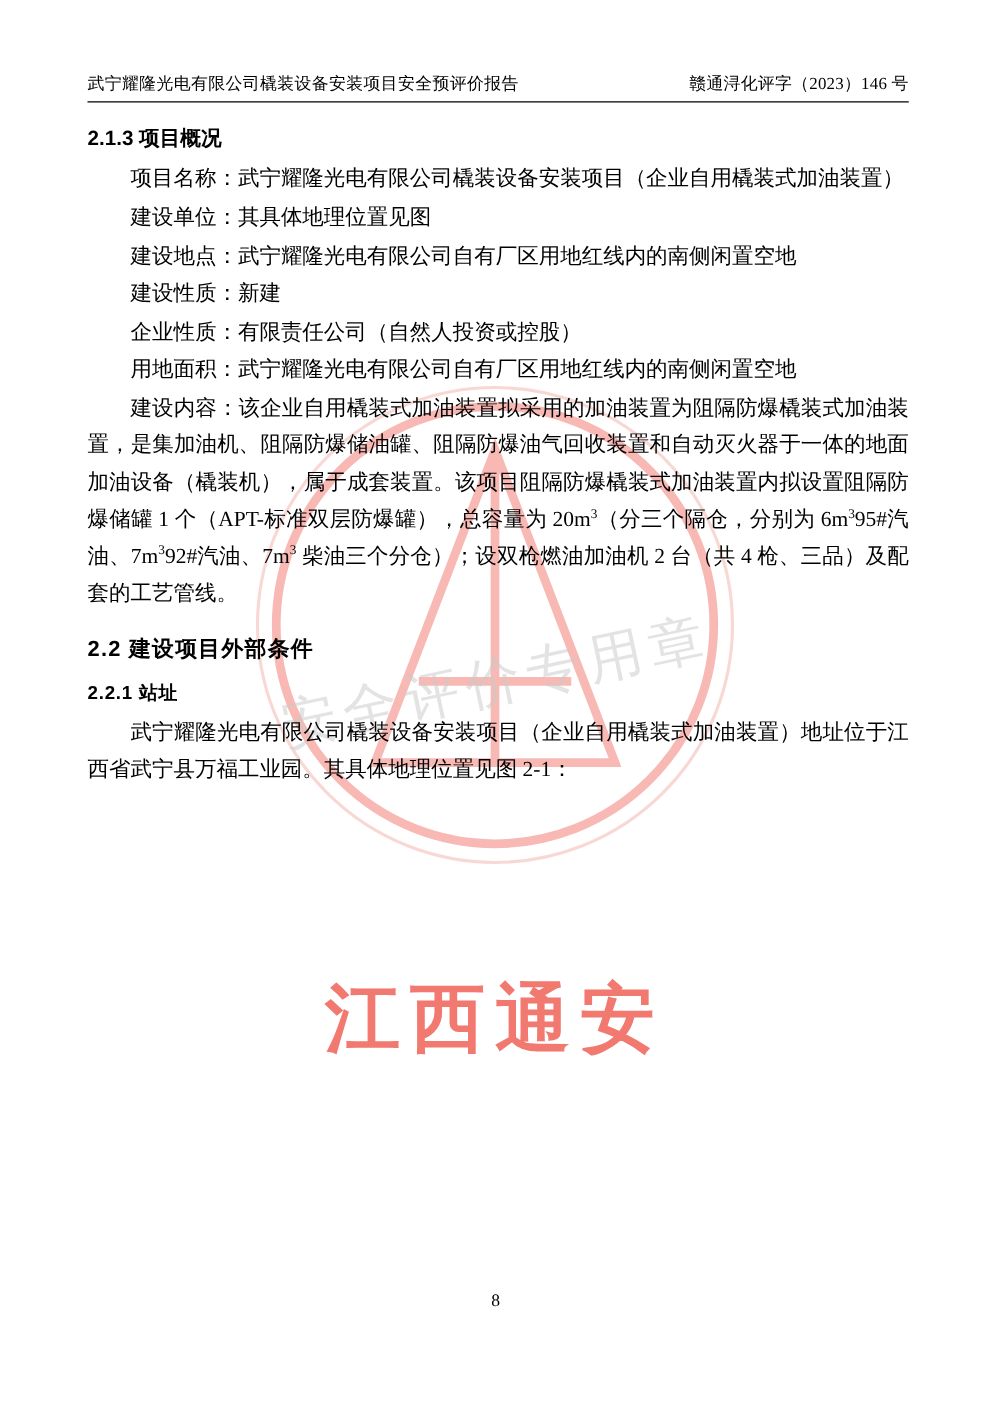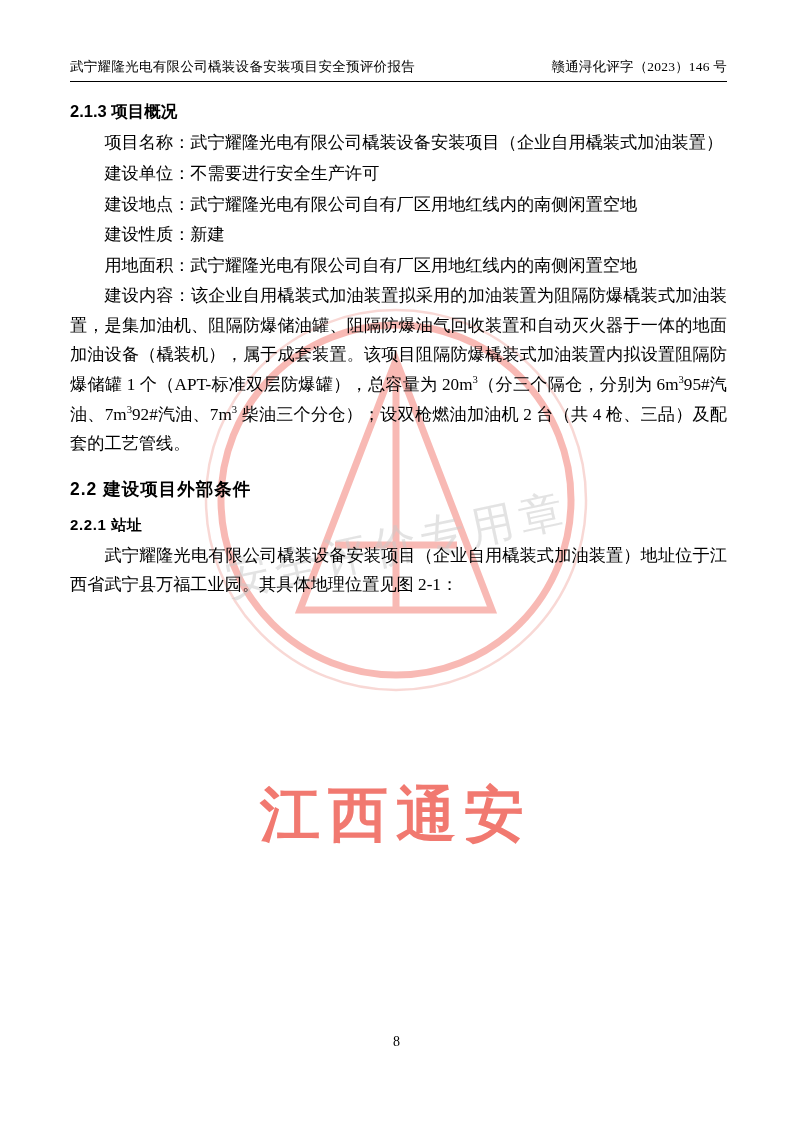--- a/index.html
+++ b/index.html
@@ -149,23 +149,24 @@
     <span class="left">武宁耀隆光电有限公司橇装设备安装项目安全预评价报告</span>
     <span class="right">赣通浔化评字（2023）146 号</span>
   </div>
 
   <div class="content">
 
 
     <h3 class="sec">2.1.3 项目概况</h3>
 
     <p class="indent1">项目名称：武宁耀隆光电有限公司橇装设备安装项目（企业自用橇装式加油装置）</p>
-    <p class="indent1">建设单位：不需要进行安全生产许可</p>
+    <p class="indent1">建设单位：其具体地理位置见图</p>
     <p class="indent1">建设地点：武宁耀隆光电有限公司自有厂区用地红线内的南侧闲置空地</p>
     <p class="indent1">建设性质：新建</p>
+    <p class="indent1">企业性质：有限责任公司（自然人投资或控股）</p>
     <p class="indent1">用地面积：武宁耀隆光电有限公司自有厂区用地红线内的南侧闲置空地</p>
 
     <p class="para">建设内容：该企业自用橇装式加油装置拟采用的加油装置为阻隔防爆橇装式加油装置，是集加油机、阻隔防爆储油罐、阻隔防爆油气回收装置和自动灭火器于一体的地面加油设备（橇装机），属于成套装置。该项目阻隔防爆橇装式加油装置内拟设置阻隔防爆储罐 1 个（APT-标准双层防爆罐），总容量为 20m<sup>3</sup>（分三个隔仓，分别为 6m<sup>3</sup>95#汽油、7m<sup>3</sup>92#汽油、7m<sup>3</sup> 柴油三个分仓）；设双枪燃油加油机 2 台（共 4 枪、三品）及配套的工艺管线。</p>
 
     <h2 class="sec2">2.2  建设项目外部条件</h2>
     <h3 class="sec3">2.2.1  站址</h3>
 
     <p class="para">武宁耀隆光电有限公司橇装设备安装项目（企业自用橇装式加油装置）地址位于江西省武宁县万福工业园。其具体地理位置见图 2-1：</p>
 
   </div>

